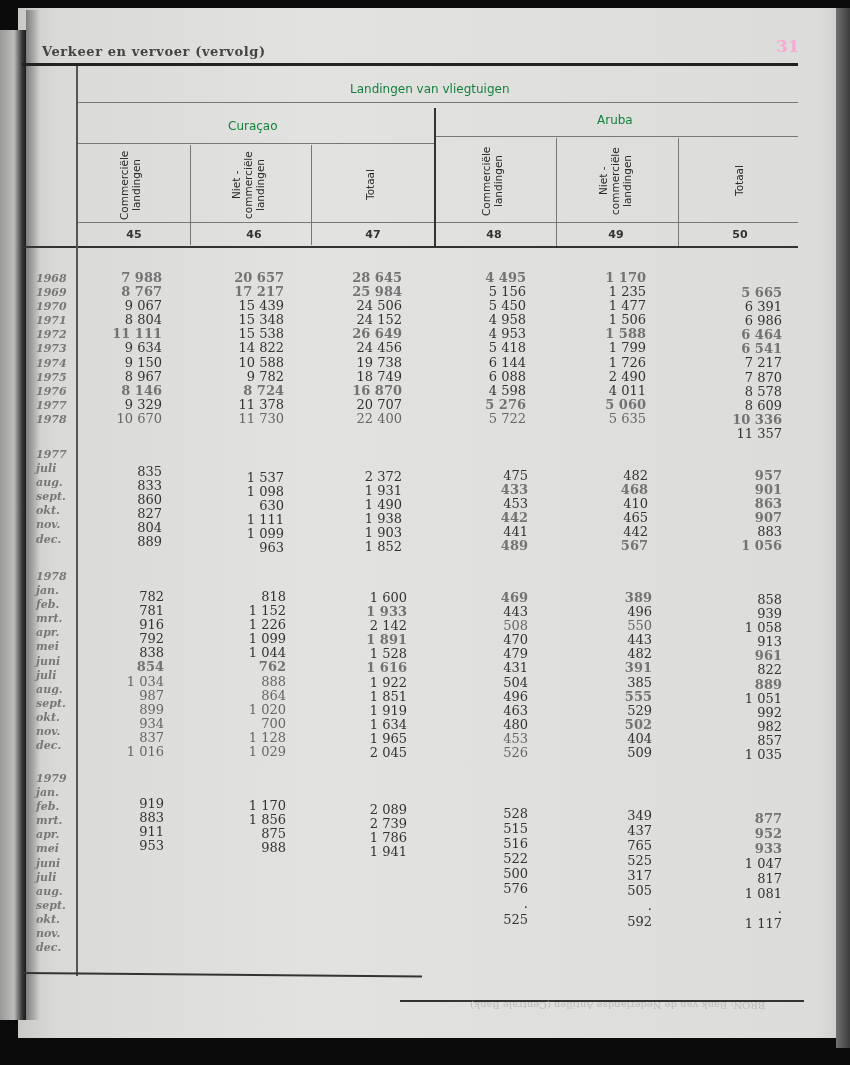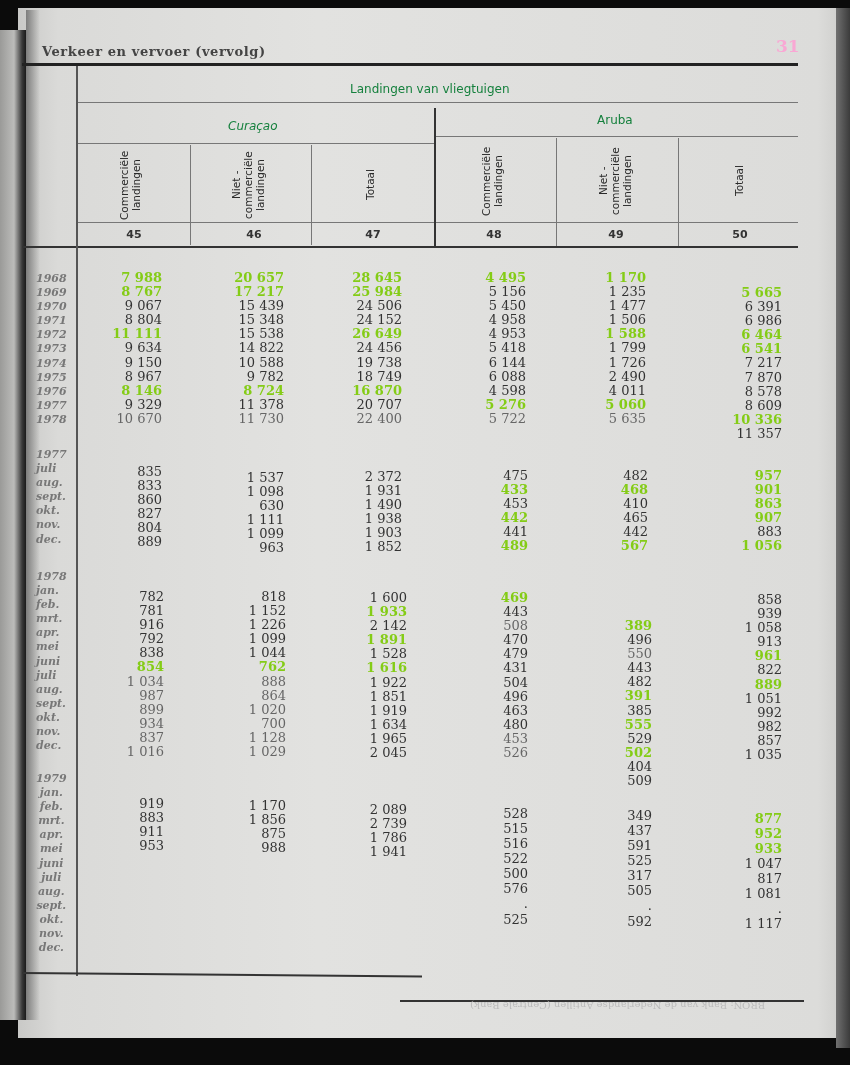--- a/index.html
+++ b/index.html
@@ -13,32 +13,32 @@
   .runhead{position:absolute;left:42px;top:44px;font-size:13px;letter-spacing:.6px;color:#444;font-family:"DejaVu Serif",serif;font-weight:bold;}
   .pagenum{position:absolute;left:776px;top:36px;font-size:17px;font-weight:bold;color:#f9a8d4;}
   .rule-top{position:absolute;left:22px;top:63px;width:776px;height:3px;background:#222;}
   .rule-head-bottom{position:absolute;left:22px;top:246px;width:776px;height:2px;background:#333;}
   .rule-bottom-left{position:absolute;left:22px;top:972px;width:400px;height:2px;background:#333;transform:rotate(0.5deg);transform-origin:left;}
   .rule-bottom-right{position:absolute;left:400px;top:1000px;width:404px;height:2px;background:#333;}
   .vline-stub{position:absolute;left:76px;top:66px;width:2px;height:910px;background:#555;}
 
   .hdr{position:absolute;font-family:"DejaVu Sans",sans-serif;color:#15803d;}
   .hdr-main{left:350px;top:82px;font-size:12px;}
-  .hdr-cur{left:228px;top:119px;font-size:12px;font-style:italic;}
+  .hdr-cur{left:228px;top:119px;font-size:12px;}
   .hdr-aru{left:597px;top:113px;font-size:12px;}
   .hline{position:absolute;background:#777;height:1px;}
   .vline{position:absolute;background:#777;width:1px;}
   .vline-dark{position:absolute;background:#333;width:2px;}
   .rot{position:absolute;font-family:"DejaVu Sans",sans-serif;font-size:10.5px;color:#2a2a2a;writing-mode:vertical-rl;transform:rotate(180deg);text-align:center;line-height:12px;}
   .colno{position:absolute;top:228px;font-family:"DejaVu Sans",sans-serif;font-size:11px;font-weight:bold;color:#333;width:40px;text-align:center;}
 
   .yearlabels{position:absolute;left:36px;font-size:11px;font-style:italic;font-weight:bold;color:#777;line-height:14.1px;}
   .col{position:absolute;text-align:right;font-size:13px;color:#333;line-height:14.1px;}
   .col div{white-space:pre;}
-  .b{font-weight:bold;color:#84cc16;}
+  .b{font-weight:bold;color:#737373;}
   .l{color:#666;}
   .bron{position:absolute;left:470px;top:1000px;font-size:10px;color:#bbb;transform:rotate(180deg);}
 </style>
 </head>
 <body>
 
 <div class="page"></div>
 <div class="left-page"></div>
 <div class="spine-shadow"></div>
 <div class="right-edge"></div>
@@ -108,21 +108,21 @@
     <div>apr.</div>
     <div>mei</div>
     <div>juni</div>
     <div>juli</div>
     <div>aug.</div>
     <div>sept.</div>
     <div>okt.</div>
     <div>nov.</div>
     <div>dec.</div>
 </div>
-<div class="yearlabels" style="top:772px;text-align:center;">
+<div class="yearlabels" style="top:772px;">
   <div>1979</div>
     <div>jan.</div>
     <div>feb.</div>
     <div>mrt.</div>
     <div>apr.</div>
     <div>mei</div>
     <div>juni</div>
     <div>juli</div>
     <div>aug.</div>
     <div>sept.</div>
@@ -308,21 +308,21 @@
     <div>470</div>
     <div>479</div>
     <div>431</div>
     <div>504</div>
     <div>496</div>
     <div>463</div>
     <div>480</div>
     <div class="l">453</div>
     <div class="l">526</div>
 </div>
-<div class="col" style="left:590px;width:62px;top:591px;margin-top:28px;">
+<div class="col" style="left:590px;width:62px;top:591px;">
   <div class="b">389</div>
     <div>496</div>
     <div class="l">550</div>
     <div>443</div>
     <div>482</div>
     <div class="b">391</div>
     <div>385</div>
     <div class="b">555</div>
     <div>529</div>
     <div class="b">502</div>
@@ -368,21 +368,21 @@
     <div>516</div>
     <div>522</div>
     <div>500</div>
     <div>576</div>
     <div style="height:16px;">.</div>
     <div>525</div>
 </div>
 <div class="col" style="left:590px;width:62px;top:808px;line-height:15px;">
   <div>349</div>
     <div>437</div>
-    <div>591</div>
+    <div>765</div>
     <div>525</div>
     <div>317</div>
     <div>505</div>
     <div style="height:16px;">.</div>
     <div>592</div>
 </div>
 <div class="col" style="left:720px;width:62px;top:811px;line-height:15px;">
   <div class="b">877</div>
     <div class="b">952</div>
     <div class="b">933</div>

